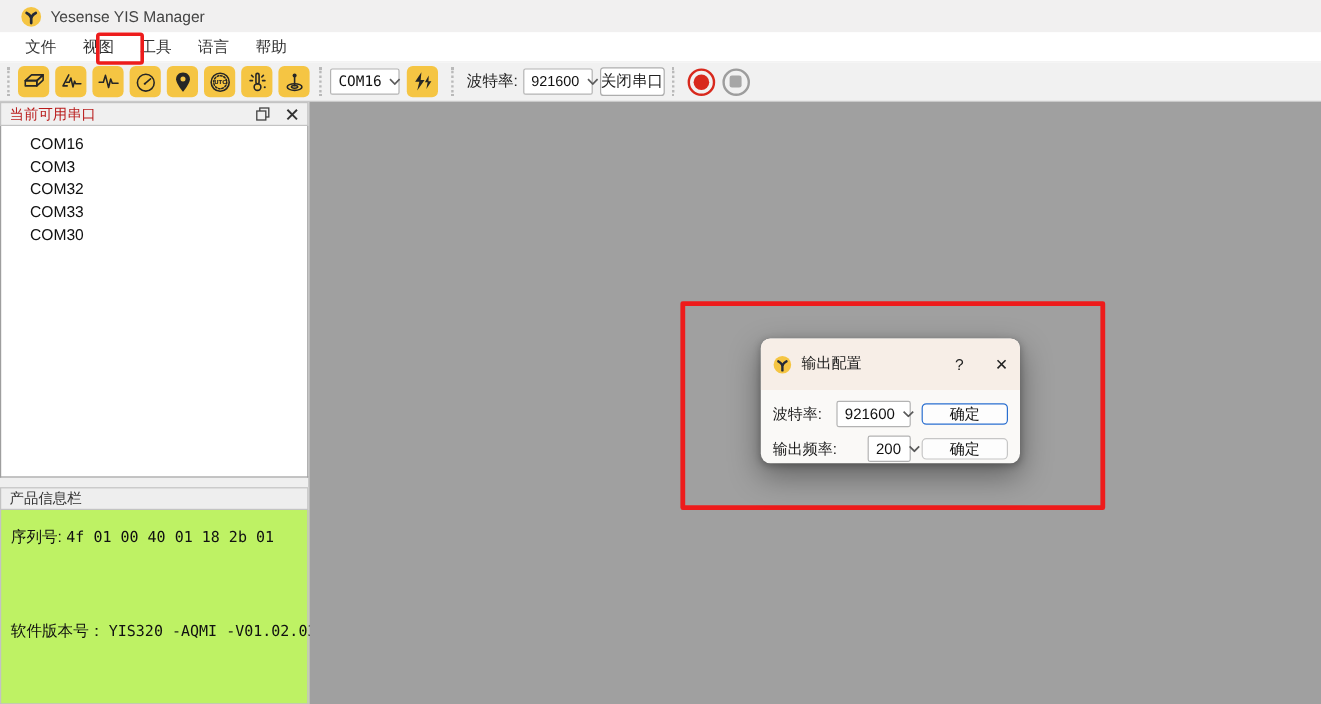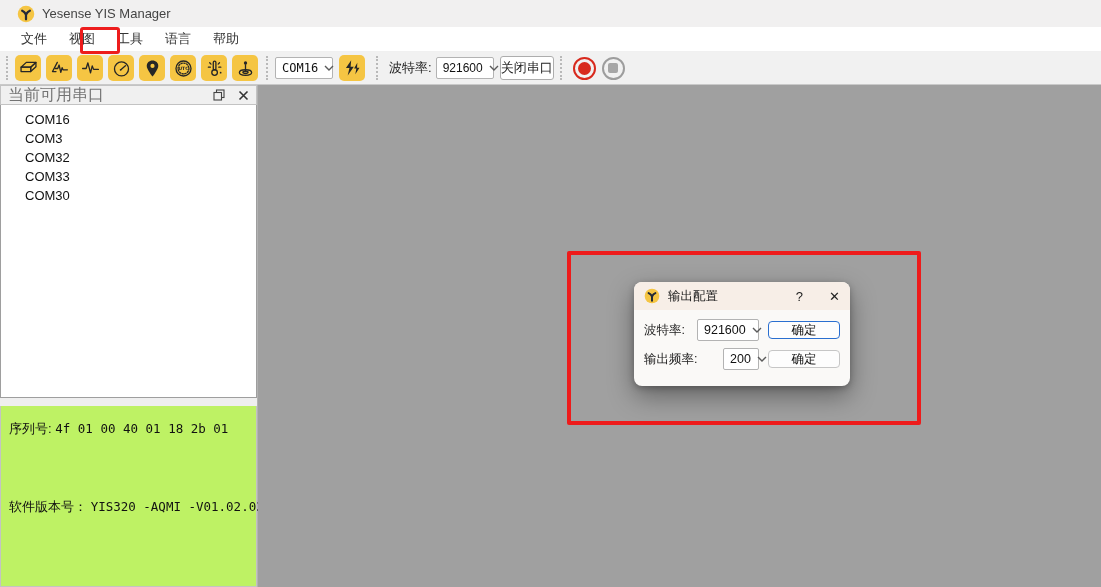--- a/index.html
+++ b/index.html
@@ -36,40 +36,40 @@
   .rec-btn .dot { width:13px; height:13px; border-radius:50%; background:#d8291d; }
   .stop-btn { border:2px solid #9d9d9d; margin-left:3px; }
   .stop-btn .sq { width:10px; height:10px; border-radius:2px; background:#a6a6a6; }
 
   
   .content { flex:1; display:flex; min-height:0; }
 
   
   .dock { width:258px; flex:none; background:#efefef; display:flex; flex-direction:column; border-right:1px solid #b2b2b2; }
   .dock-header { height:20px; flex:none; background:#f0f0f0; border:1px solid #c3c3c3; display:flex; align-items:center; padding:0 7px; }
-  .dock-header .dh-title { font-size:16px; color:#737373; }
+  .dock-header .dh-title { font-size:12px; color:#b91c1c; }
   .dh-icons { margin-left:auto; display:flex; align-items:center; gap:13px; }
   .dh-btn { background:none; border:none; padding:0; cursor:pointer; display:flex; align-items:center; }
   .port-list { height:293px; flex:none; background:#fff; border:1px solid #9e9e9e; border-top:none; padding-top:5px; overflow:hidden; }
   .port-item { padding-left:24px; height:19px; line-height:19px; font-size:13px; color:#111; cursor:pointer; }
   .dock-gap { height:8px; flex:none; }
   .info-header { height:19px; flex:none; background:#eeeeee; border:1px solid #c3c3c3; display:flex; align-items:center; padding:0 7px; }
   .info-header .ih-title { font-size:12px; color:#333; }
   .info-body { flex:1; background:#bef264; border:1px solid #c3c3c3; border-top:none; padding:14px 8px 0 8px; }
   .info-row { font-size:13px; color:#111; white-space:nowrap; }
   .info-row .val { font-family:"DejaVu Sans Mono","Liberation Mono",monospace; font-size:12.5px; }
   .info-row.version { margin-top:60px; }
 
   
   .main { flex:1; background:#a0a0a0; position:relative; min-width:0; }
   .red-rect { position:absolute; left:309px; top:166px; width:354px; height:174px; border:4px solid #ee1b1b; border-radius:2px; pointer-events:none; }
 
   
   .dialog { position:absolute; left:376px; top:197px; width:216px; height:104px; border-radius:8px; background:#faf9f7; box-shadow:0 10px 26px rgba(0,0,0,0.38), 0 2px 6px rgba(0,0,0,0.25); overflow:hidden; }
-  .dlg-titlebar { height:28px; background:#f7eee7; display:flex; align-items:center; padding:0 10px; }
+  .dlg-titlebar { height:43px; background:#f7eee7; display:flex; align-items:center; padding:0 10px; }
   .dlg-titlebar .dlg-logo { width:16px; height:16px; flex:none; }
   .dlg-title { font-size:12.5px; color:#1a1a1a; margin-left:8px; }
   .dlg-help { margin-left:auto; margin-right:26px; font-size:13px; color:#222; background:none; border:none; cursor:pointer; font-family:inherit; }
   .dlg-close { font-size:13px; color:#222; background:none; border:none; cursor:pointer; margin-right:0px; font-family:inherit; }
   .dlg-body { padding:9px 10px 0 10px; }
   .dlg-row { display:flex; align-items:center; margin-bottom:7px; }
   .dlg-label { font-size:12.5px; color:#1a1a1a; flex:none; }
   .dlg-combo { margin-left:auto; height:22px; }
   .dlg-combo.w62 { width:62px; }
   .dlg-combo.w50 { width:36px; }
@@ -227,20 +227,23 @@
       <div class="port-list">
         <div class="port-item">COM16</div>
         <div class="port-item">COM3</div>
         <div class="port-item">COM32</div>
         <div class="port-item">COM33</div>
         <div class="port-item">COM30</div>
       </div>
 
       <div class="dock-gap"></div>
 
+      <div class="info-header">
+        <span class="ih-title">产品信息栏</span>
+      </div>
       <div class="info-body">
         <div class="info-row">
           <span>序列号:</span>
           <span class="val">4f 01 00 40 01 18 2b 01</span>
         </div>
         <div class="info-row version">
           <span>软件版本号：</span>
           <span class="val">YIS320 -AQMI -V01.02.03;</span>
         </div>
       </div>

